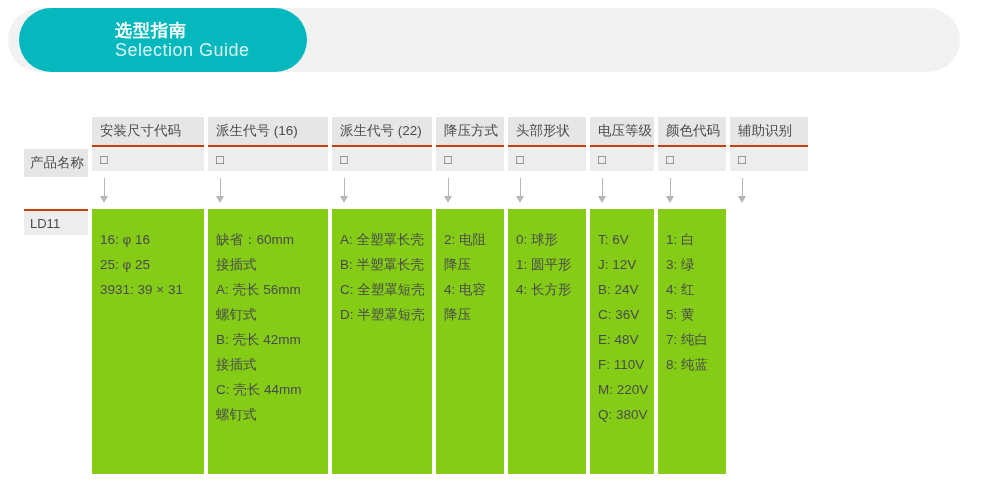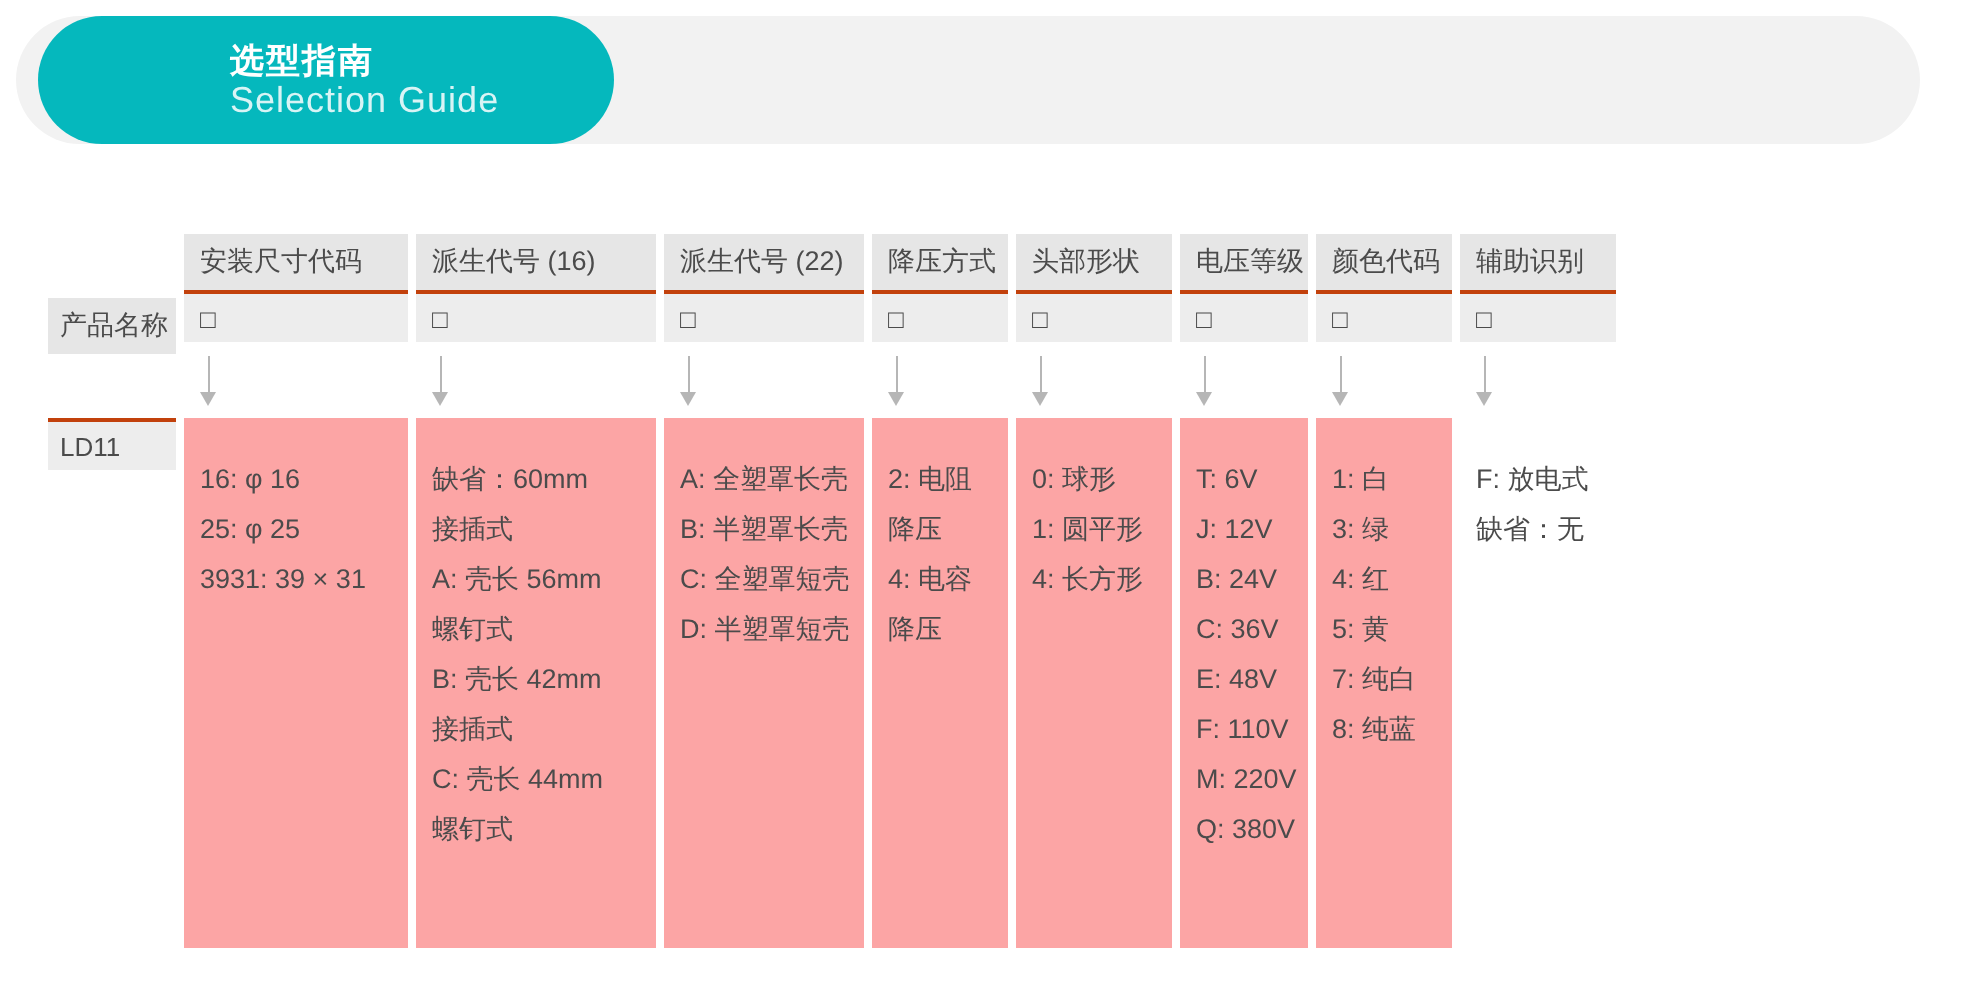--- a/index.html
+++ b/index.html
@@ -111,21 +111,21 @@
     position: absolute;
     left: 8px;
     top: 25px;
     width: 0;
     height: 0;
     border-left: 4.5px solid transparent;
     border-right: 4.5px solid transparent;
     border-top: 7px solid #b6b6b6;
   }
   .body {
-    background: #fca5a5;
+    background: #84cc16;
     min-height: 265px;
     padding: 18px 8px 14px 8px;
     box-sizing: border-box;
   }
   .body.plain { background: #ffffff; }
   .line {
     font-size: 13.5px;
     line-height: 25px;
     color: #4b4b4b;
     white-space: nowrap;
@@ -277,21 +277,17 @@
         </div>
       </div>
 
       <div class="col w9">
         <div class="hdr">辅助识别</div>
         <div class="code">□</div>
         <div class="arrow">
           <div class="stem"></div>
             <div class="head"></div>
         </div>
-        <div class="body plain">
-          <div class="line">F:  放电式</div>
-          <div class="line">缺省：无</div>
-        </div>
       </div>
 
     </div>
   </div>
 </div>
 
 </body></html>

